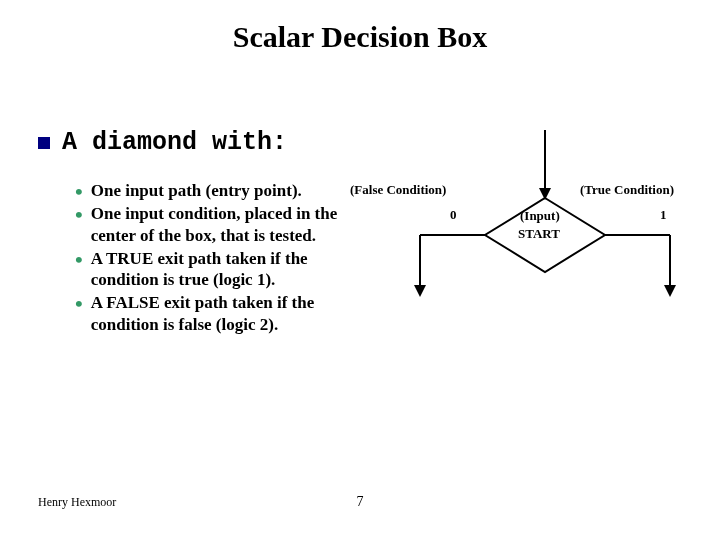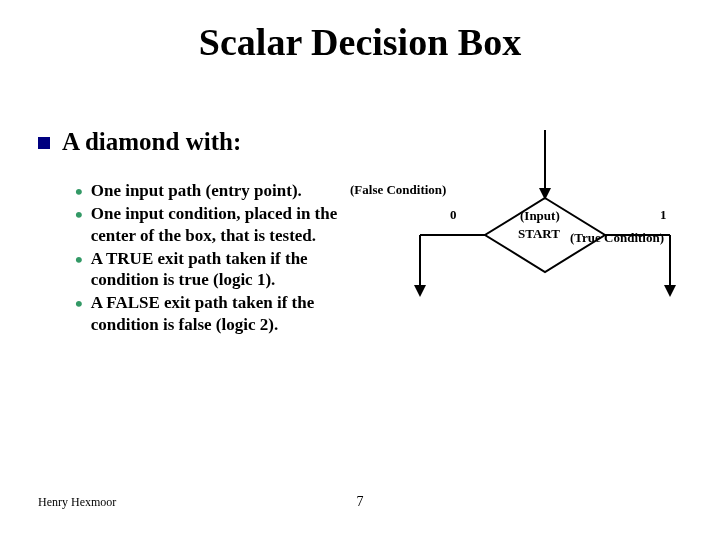--- a/index.html
+++ b/index.html
@@ -17,28 +17,29 @@
     width: 720px;
     height: 540px;
     overflow: hidden;
   }
   .title {
     position: absolute;
     top: 20px;
     left: 0;
     width: 720px;
     text-align: center;
-    font-size: 38px;
+    font-size: 30px;
     font-weight: bold;
   }
   .bullet-row {
     position: absolute;
     left: 38px;
     display: flex;
     align-items: flex-start;
+    font-family: Liberation Mono, monospace;
   }
   .sq {
     width: 12px;
     height: 12px;
     background: #000080;
     margin-top: 9px;
     margin-right: 12px;
     flex: none;
   }
   .lvl1-text {
@@ -132,21 +133,21 @@
       <polygon points="189,58 201,58 195,70" fill="#000"></polygon>
       <polygon points="195,68 255,105 195,142 135,105" fill="none" stroke="#000" stroke-width="2"></polygon>
       <line x1="135" y1="105" x2="70" y2="105" stroke="#000" stroke-width="2"></line>
       <line x1="70" y1="105" x2="70" y2="165" stroke="#000" stroke-width="2"></line>
       <polygon points="64,155 76,155 70,167" fill="#000"></polygon>
       <line x1="255" y1="105" x2="320" y2="105" stroke="#000" stroke-width="2"></line>
       <line x1="320" y1="105" x2="320" y2="165" stroke="#000" stroke-width="2"></line>
       <polygon points="314,155 326,155 320,167" fill="#000"></polygon>
     </svg>
     <span class="d-label" style="left:0px; top:52px;">(False Condition)</span>
-    <span class="d-label" style="left:220px; top:52px;margin-top:48px;">(True Condition)</span>
+    <span class="d-label" style="left:230px; top:52px;">(True Condition)</span>
     <span class="d-label" style="left:100px; top:77px;">0</span>
     <span class="d-label" style="left:310px; top:77px;">1</span>
     <span class="d-label" style="left:170px; top:78px;">(Input)</span>
     <span class="d-label" style="left:168px; top:96px;">START</span>
   </div>
 
   <div class="footer-author">Henry Hexmoor</div>
   <div class="footer-page">7</div>
 
 </div>

